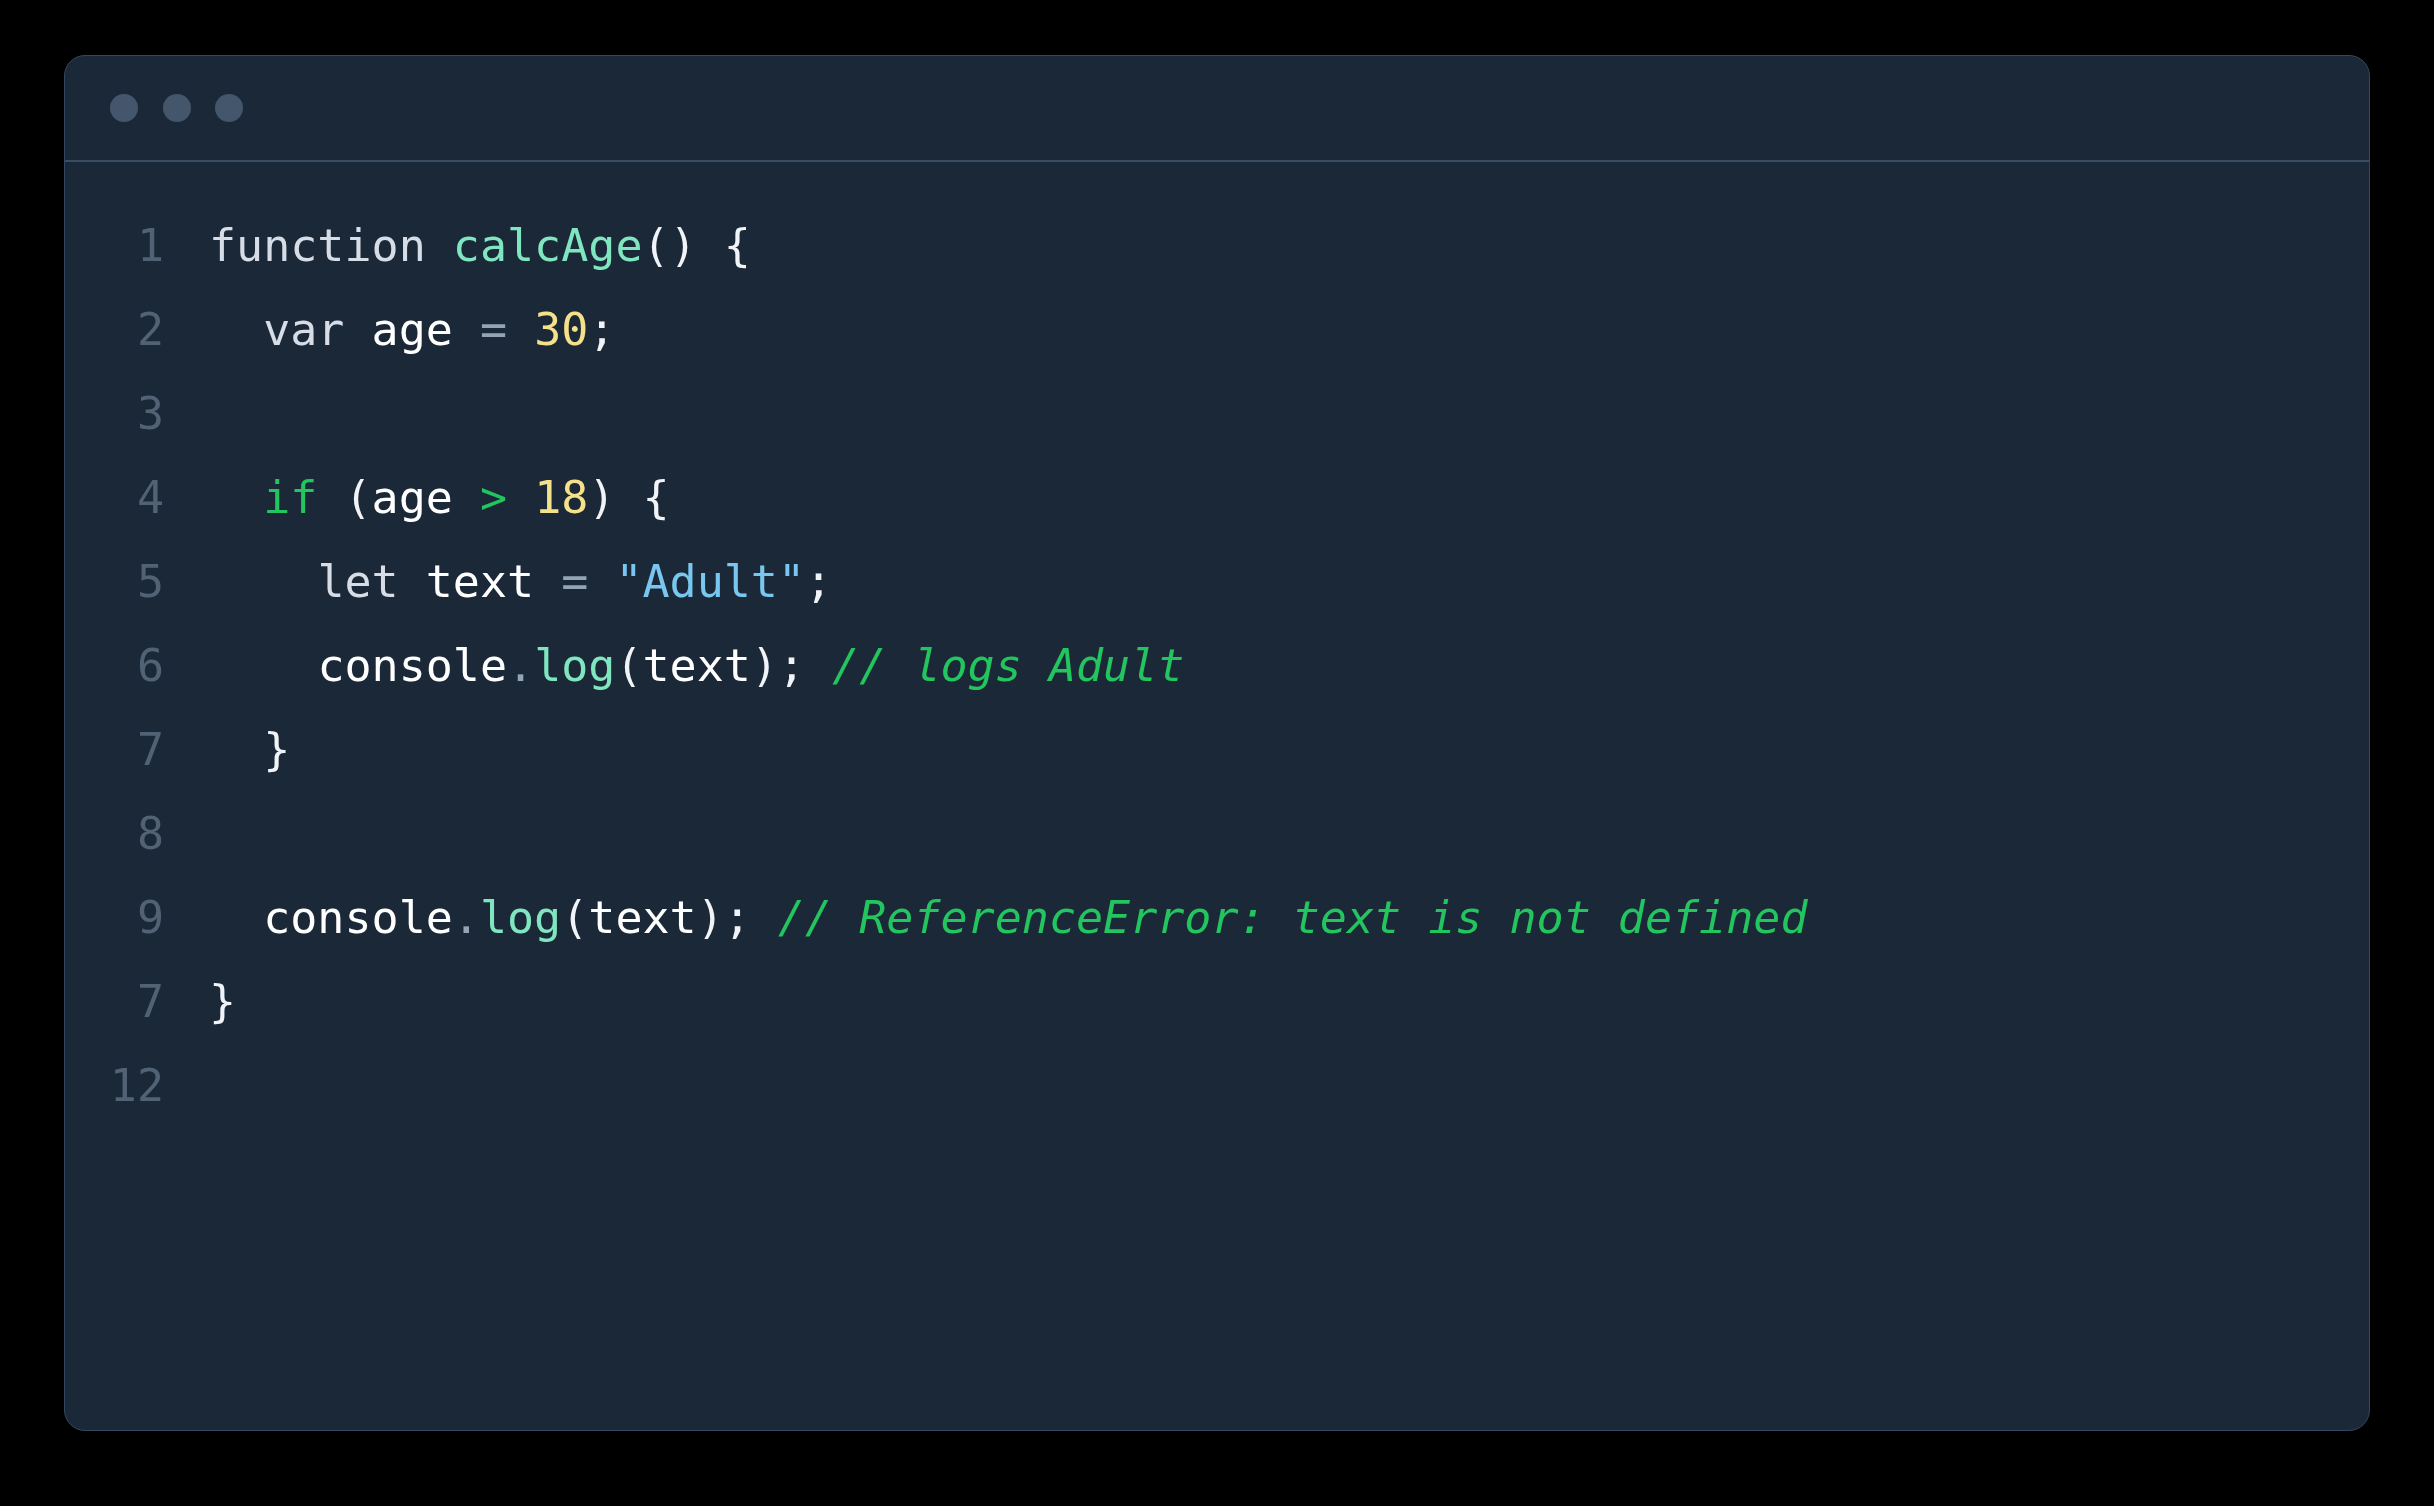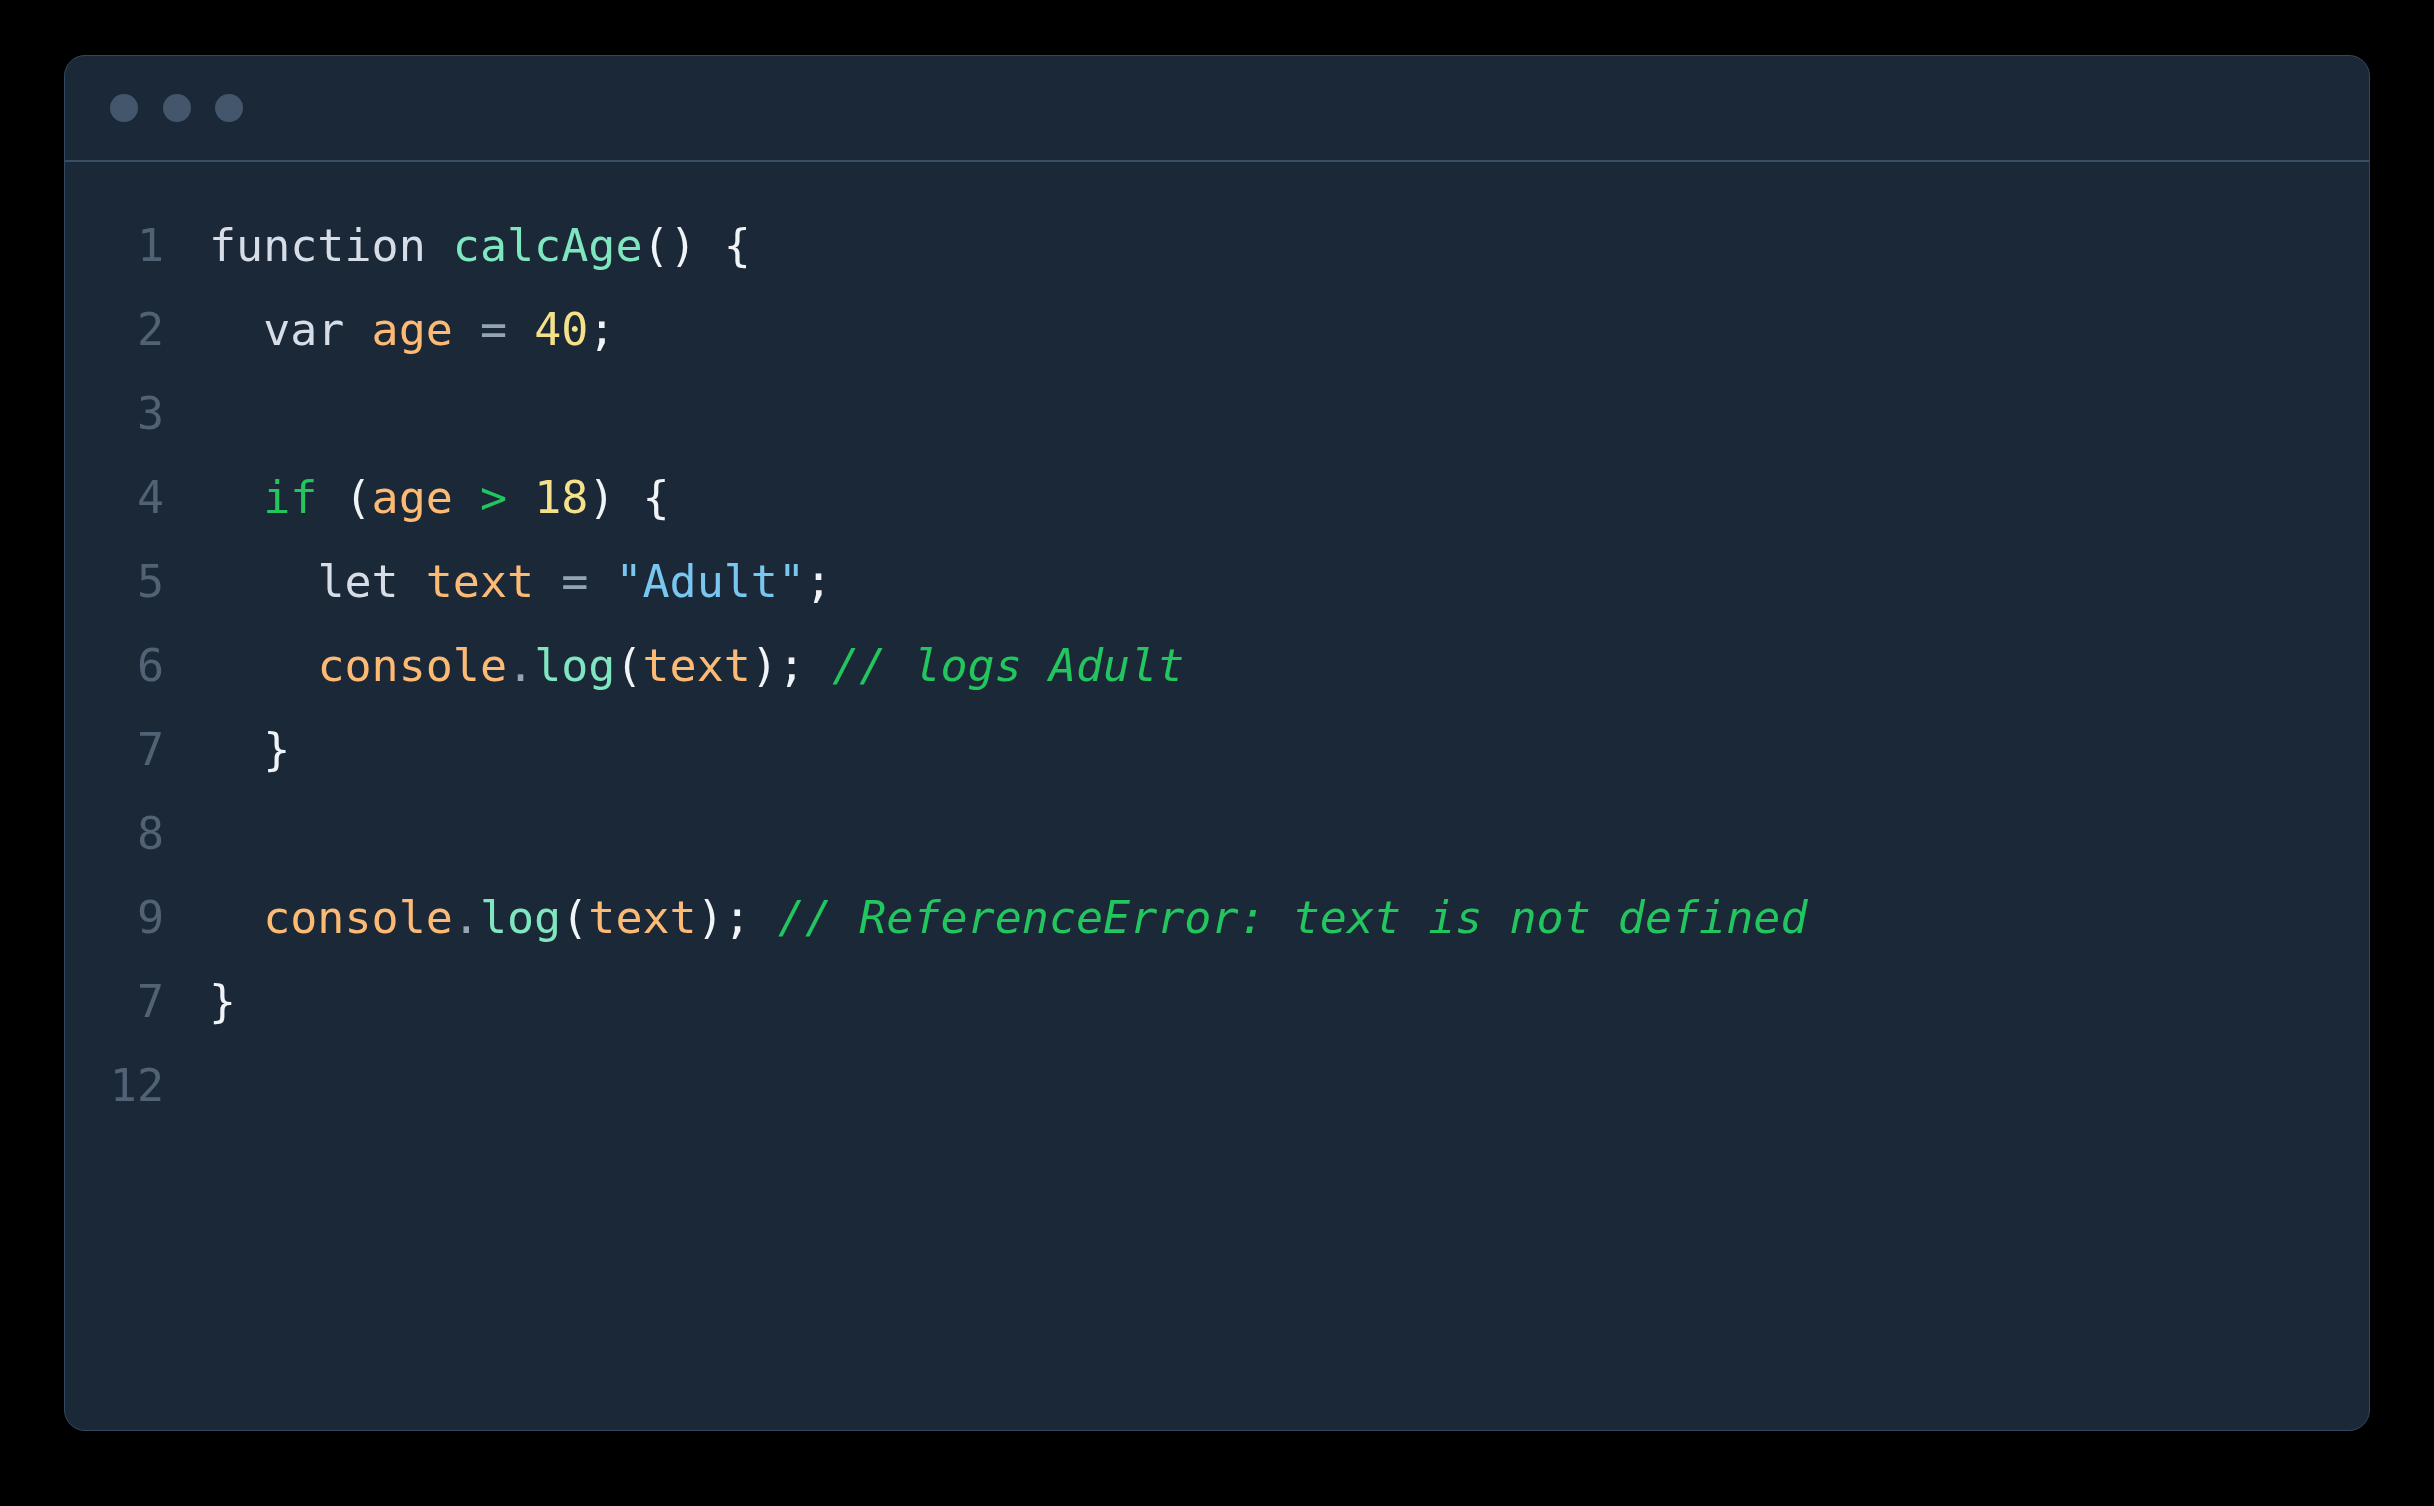--- a/index.html
+++ b/index.html
@@ -89,21 +89,21 @@
     white-space: pre;
     font-size: 45px;
     letter-spacing: 0px;
   }
 
   
   .t-plain    { color: #d6dde6; }
   .t-keyword  { color: #22c55e; }
   .t-declare  { color: #d6dde6; }
   .t-func     { color: #7fe6c0; }
-  .t-var      { color: #fdba74; margin-top: 36px; }
+  .t-var      { color: #ffffff; margin-top: 36px; }
   .t-number   { color: #f4e18a; }
   .t-string   { color: #79c7f0; }
   .t-punct    { color: #f0f4f8; }
   .t-op       { color: #93a4b5; }
   .t-dot      { color: #93a4b5; }
   .t-comment  { color: #22c55e; font-style: italic; }
 </style>
 </head>
 <body>
 
@@ -113,21 +113,21 @@
     <div class="titlebar">
       <div class="dots">
         <span class="dot"></span>
         <span class="dot"></span>
         <span class="dot"></span>
       </div>
     </div>
 
     <div class="code-body" id="code-body">
         <div class="code-line"><span class="ln">1</span><span class="code-text"><span class="t-declare">function</span><span class="t-plain"> </span><span class="t-func">calcAge</span><span class="t-punct">()</span><span class="t-plain"> </span><span class="t-punct">{</span></span></div>
-        <div class="code-line"><span class="ln">2</span><span class="code-text"><span class="t-plain">  </span><span class="t-declare">var</span><span class="t-plain"> </span><span class="t-var">age</span><span class="t-plain"> </span><span class="t-op">=</span><span class="t-plain"> </span><span class="t-number">40</span><span class="t-punct">;</span></span></div>
+        <div class="code-line"><span class="ln">2</span><span class="code-text"><span class="t-plain">  </span><span class="t-declare">var</span><span class="t-plain"> </span><span class="t-var">age</span><span class="t-plain"> </span><span class="t-op">=</span><span class="t-plain"> </span><span class="t-number">30</span><span class="t-punct">;</span></span></div>
         <div class="code-line"><span class="ln">3</span><span class="code-text"></span></div>
         <div class="code-line"><span class="ln">4</span><span class="code-text"><span class="t-plain">  </span><span class="t-keyword">if</span><span class="t-plain"> </span><span class="t-punct">(</span><span class="t-var">age</span><span class="t-plain"> </span><span class="t-keyword">&gt;</span><span class="t-plain"> </span><span class="t-number">18</span><span class="t-punct">)</span><span class="t-plain"> </span><span class="t-punct">{</span></span></div>
         <div class="code-line"><span class="ln">5</span><span class="code-text"><span class="t-plain">    </span><span class="t-declare">let</span><span class="t-plain"> </span><span class="t-var">text</span><span class="t-plain"> </span><span class="t-op">=</span><span class="t-plain"> </span><span class="t-string">"Adult"</span><span class="t-punct">;</span></span></div>
         <div class="code-line"><span class="ln">6</span><span class="code-text"><span class="t-plain">    </span><span class="t-var">console</span><span class="t-dot">.</span><span class="t-func">log</span><span class="t-punct">(</span><span class="t-var">text</span><span class="t-punct">)</span><span class="t-punct">;</span><span class="t-plain"> </span><span class="t-comment">// logs Adult</span></span></div>
         <div class="code-line"><span class="ln">7</span><span class="code-text"><span class="t-plain">  </span><span class="t-punct">}</span></span></div>
         <div class="code-line"><span class="ln">8</span><span class="code-text"></span></div>
         <div class="code-line"><span class="ln">9</span><span class="code-text"><span class="t-plain">  </span><span class="t-var">console</span><span class="t-dot">.</span><span class="t-func">log</span><span class="t-punct">(</span><span class="t-var">text</span><span class="t-punct">)</span><span class="t-punct">;</span><span class="t-plain"> </span><span class="t-comment">// ReferenceError: text is not defined</span></span></div>
         <div class="code-line"><span class="ln">7</span><span class="code-text"><span class="t-punct">}</span></span></div>
         <div class="code-line"><span class="ln">12</span><span class="code-text"></span></div>
       </div>

